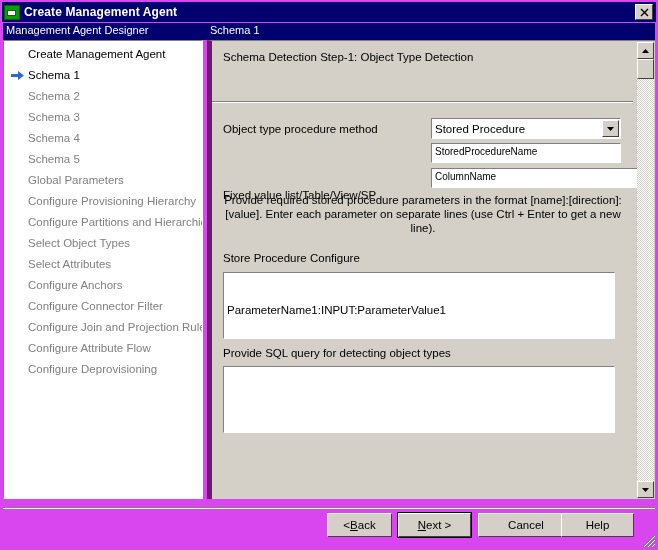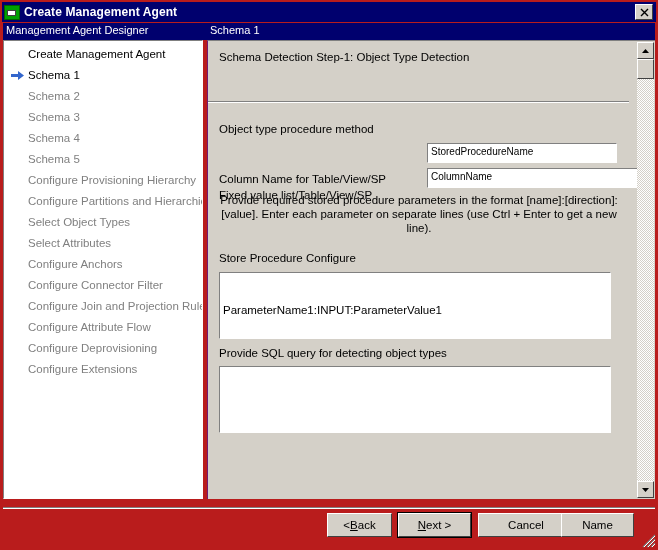--- a/index.html
+++ b/index.html
@@ -10,21 +10,21 @@
   body {
     font-family: "Liberation Sans", sans-serif;
     font-size: 11px;
     -webkit-font-smoothing: none;
   }
 
   .window {
     position: relative;
     width: 658px;
     height: 550px;
-    background: #b91c1c;
+    background: #d946ef;
     box-sizing: border-box;
     overflow: hidden;
   }
 
   
   .titlebar {
     position: absolute;
     left: 2px; top: 2px;
     width: 654px; height: 20px;
     background: #00006e;
@@ -130,21 +130,21 @@
     position: absolute;
     left: 207px; top: 23px;
     width: 448px; height: 476px;
   }
   .right-body {
     position: absolute;
     left: 0; top: 17px;
     width: 448px; height: 459px;
     background: #d4d0c8;
     border-top: 1px solid #808080;
-    border-left: 1px solid #701a75;
+    border-left: 5px solid #701a75;
     box-sizing: border-box;
   }
   .step-title {
     position: absolute;
     left: 11px; top: 10px;
     font-size: 11.5px;
     color: #000;
     white-space: nowrap;
   }
   .hrule {
@@ -325,46 +325,53 @@
     <div class="pane-header">Management Agent Designer</div>
     <div class="left-list" id="nav-list">
         <div class="nav-item"><span>Create Management Agent</span></div>
         <div class="nav-item"><svg class="nav-arrow" viewBox="0 0 13 9">
             <path d="M0 3 L7 3 L7 0 L13 4.5 L7 9 L7 6 L0 6 Z" fill="#3366cc"></path>
           </svg><span>Schema 1</span></div>
         <div class="nav-item disabled"><span>Schema 2</span></div>
         <div class="nav-item disabled"><span>Schema 3</span></div>
         <div class="nav-item disabled"><span>Schema 4</span></div>
         <div class="nav-item disabled"><span>Schema 5</span></div>
+        <div class="nav-item disabled"><span>Global Parameters</span></div>
         <div class="nav-item disabled"><span>Configure Provisioning Hierarchy</span></div>
         <div class="nav-item disabled"><span>Configure Partitions and Hierarchies</span></div>
         <div class="nav-item disabled"><span>Select Object Types</span></div>
         <div class="nav-item disabled"><span>Select Attributes</span></div>
         <div class="nav-item disabled"><span>Configure Anchors</span></div>
         <div class="nav-item disabled"><span>Configure Connector Filter</span></div>
         <div class="nav-item disabled"><span>Configure Join and Projection Rules</span></div>
         <div class="nav-item disabled"><span>Configure Attribute Flow</span></div>
         <div class="nav-item disabled"><span>Configure Deprovisioning</span></div>
-        <div class="nav-item disabled"><span>Configure Extensions</span></div>
       </div>
   </div>
 
   <div class="right-pane">
     <div class="pane-header">Schema 1</div>
     <div class="right-body">
 
       <div class="step-title">Schema Detection Step-1:  Object Type Detection</div>
       <div class="hrule"></div>
 
       <div class="field-label" style="left:11px; top:82px;">Object type procedure method</div>
+      <div class="combo sunken" style="left:219px; top:77px; width:190px;">
+        <span class="combo-text">Stored Procedure</span>
+        <span class="combo-arrow">
+          <svg width="7" height="4" viewBox="0 0 7 4">
+            <path d="M0 0 L7 0 L3.5 4 Z" fill="#000"></path>
+          </svg>
+        </span>
+      </div>
 
       <div class="field-label" style="left:11px; top:121px;margin-top:27px;">Fixed value list/Table/View/SP</div>
       <div class="textbox sunken" style="left:219px; top:102px; width:190px;" title="">StoredProcedureName</div>
 
-      <div class="field-label" style="left:11px; top:132px;">Column Name for Table/View/SP</div>
       <div class="textbox sunken" style="left:219px; top:127px; width:214px;" title="">ColumnName</div>
 
       <div class="helptext" style="left:11px; top:152px;">Provide required stored procedure parameters in the format [name]:[direction]:[value]. Enter each parameter on separate lines (use Ctrl + Enter to get a new line).</div>
 
       <div class="field-label" style="left:11px; top:211px;">Store Procedure Configure</div>
       <div class="textarea sunken" style="left:11px; top:231px; width:392px; height:67px;">
         <div>ParameterName1:INPUT:ParameterValue1</div>
         
         
       </div>
@@ -400,21 +407,21 @@
       </div>
       <div class="btn default" style="left: 398px; top: 513px; width: 73px;">
         <span></span>
         <u>N</u>
         <span>ext &gt;</span>
       </div>
       <div class="btn" style="left: 478px; top: 513px; width: 96px;">
         <span>Cancel</span>
       </div>
       <div class="btn" style="left: 561px; top: 513px; width: 73px;">
-        <span>Name</span>
+        <span>Help</span>
       </div>
     </div>
 
   <svg class="grip" viewBox="0 0 14 14">
     <path d="M13 5 L5 13 M13 9 L9 13 M13 1 L1 13" stroke="#808080" stroke-width="1.3" fill="none"></path>
     <path d="M13 6 L6 13 M13 10 L10 13 M13 2 L2 13" stroke="#ffffff" stroke-width="1" fill="none"></path>
   </svg>
 
 </div>
 

